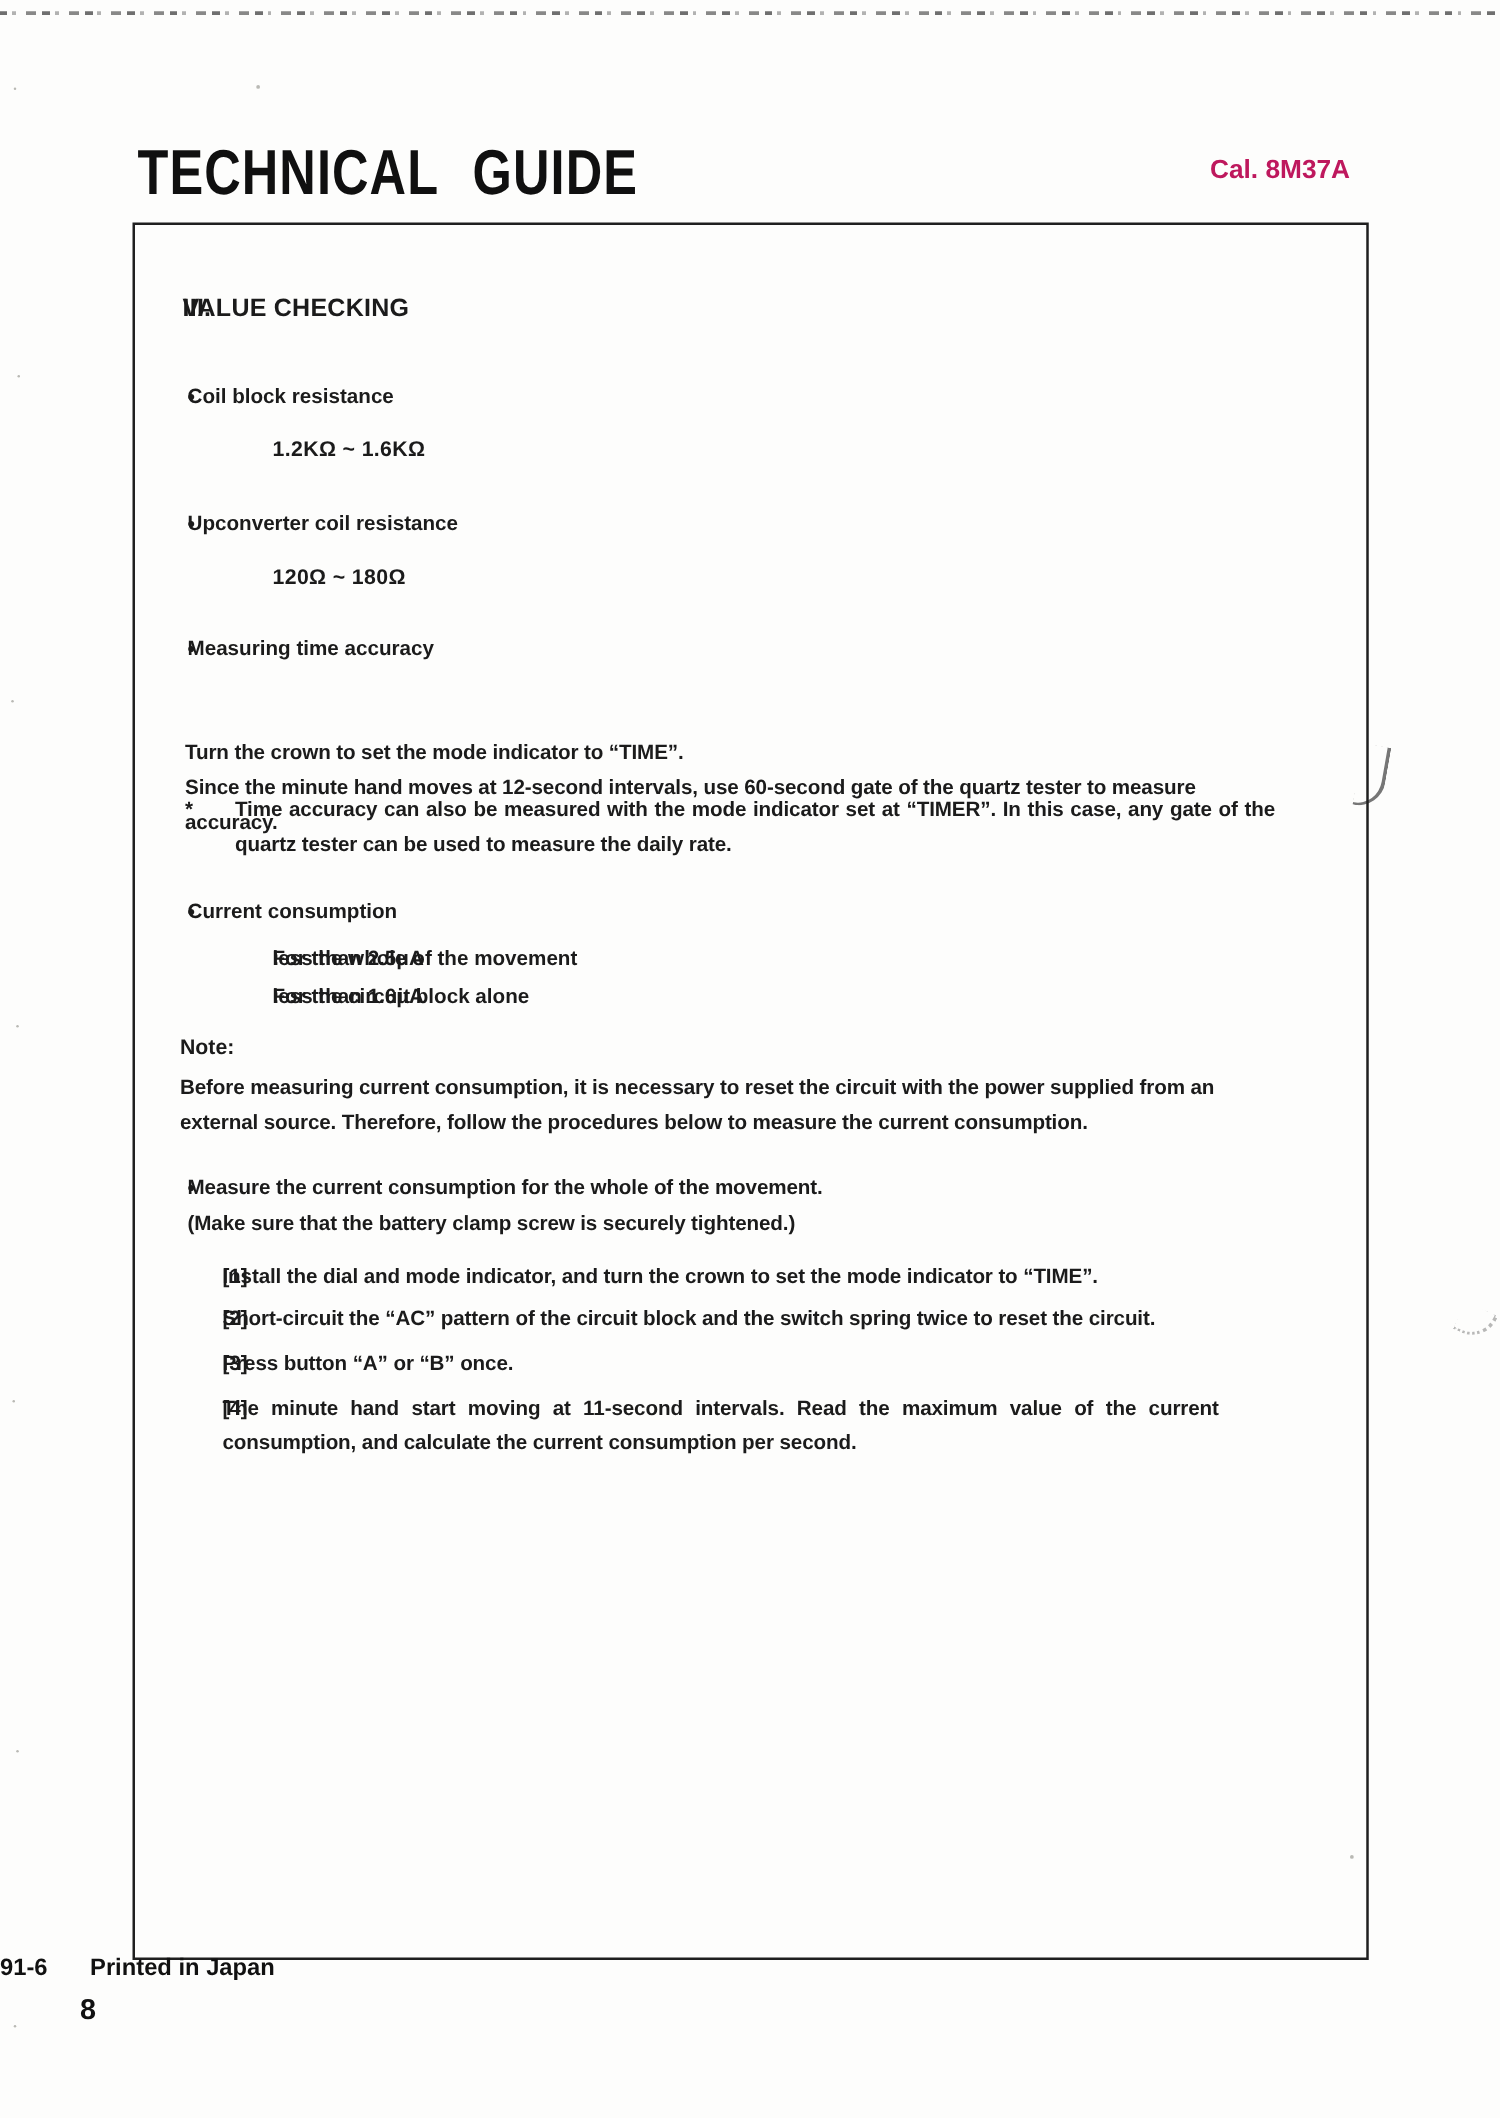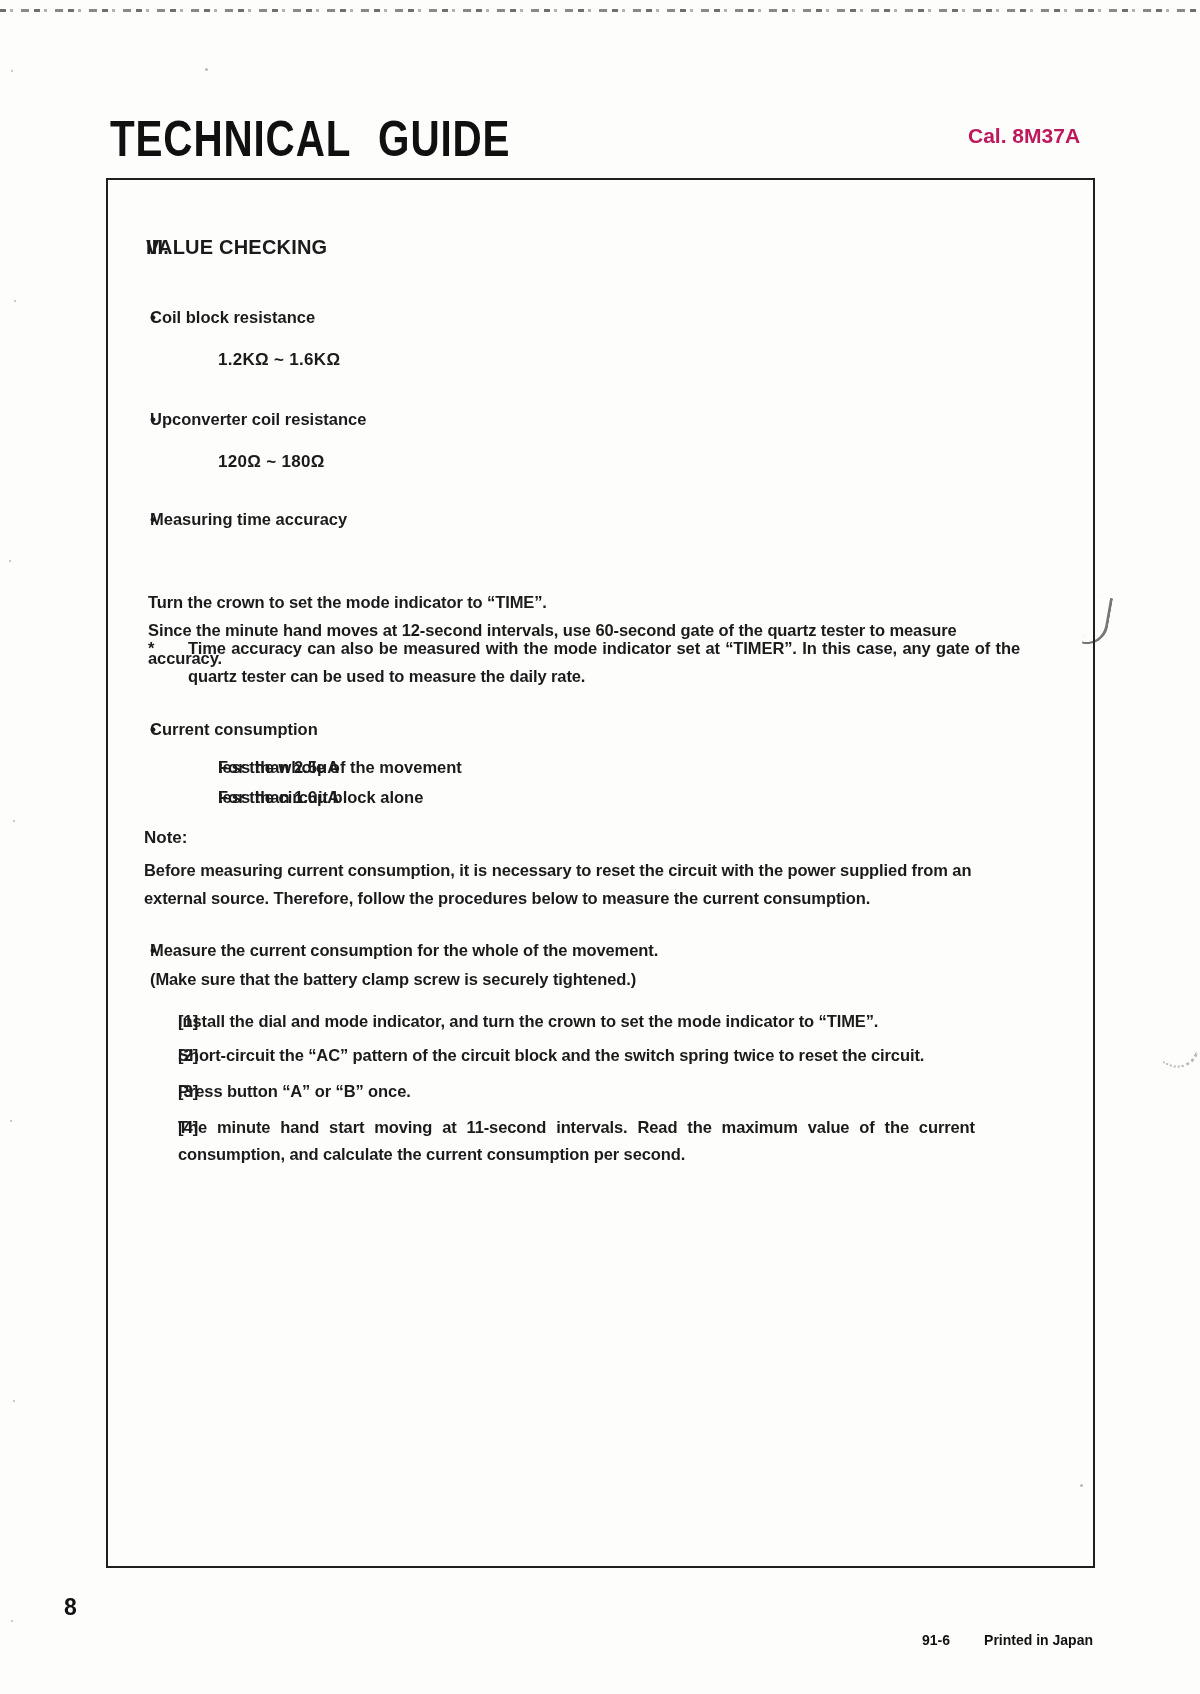--- a/index.html
+++ b/index.html
@@ -84,21 +84,21 @@
 
   .step{left:70px;width:840px;display:flex;}
   .step .snum{flex:0 0 38px;font-size:16.5px;font-weight:bold;line-height:27px;}
   .step .sbody{flex:1;max-width:797px;}
   .step .sbody p{margin:0;position:static;font-size:16.5px;font-weight:bold;line-height:27px;letter-spacing:-.1px;}
   .step .sbody p.jst{text-align:justify;}
   .step .sbody p.nw{white-space:nowrap;}
 
   
   .page-number{position:absolute;left:64px;top:1594px;font-size:23px;font-weight:bold;color:#111;}
-  .footer-right{position:absolute;left:0;top:1632px;width:1093px;text-align:right;font-size:14px;font-weight:bold;color:#111;white-space:nowrap;}
+  .footer-right{position:absolute;left:0;top:1564px;width:1093px;font-size:19px;font-weight:bold;color:#111;white-space:nowrap;}
   .footer-right .code{margin-right:34px;}
 </style>
 </head>
 <body>
 
 <div class="page">
 
   <div class="scan-top-line"></div>
   <div class="speck" style="left:11px;top:70px;"></div>
   <div class="speck" style="left:14px;top:300px;"></div>

